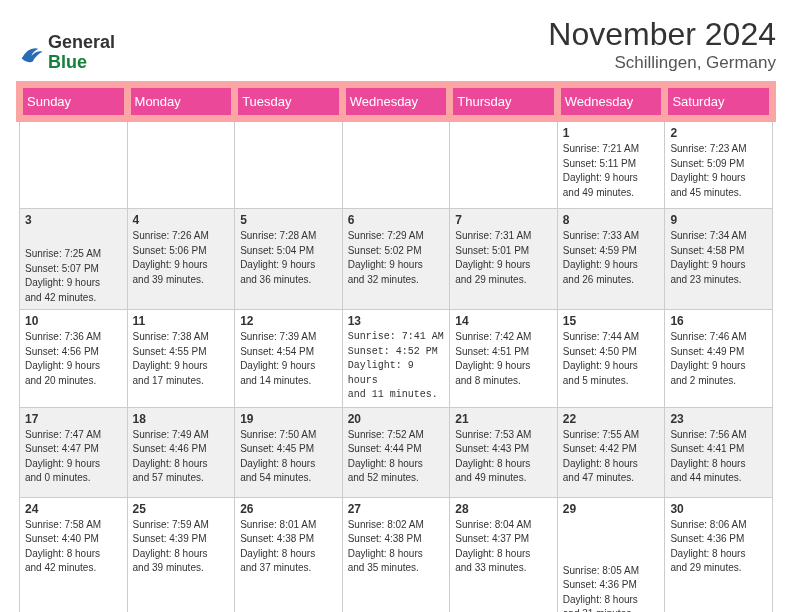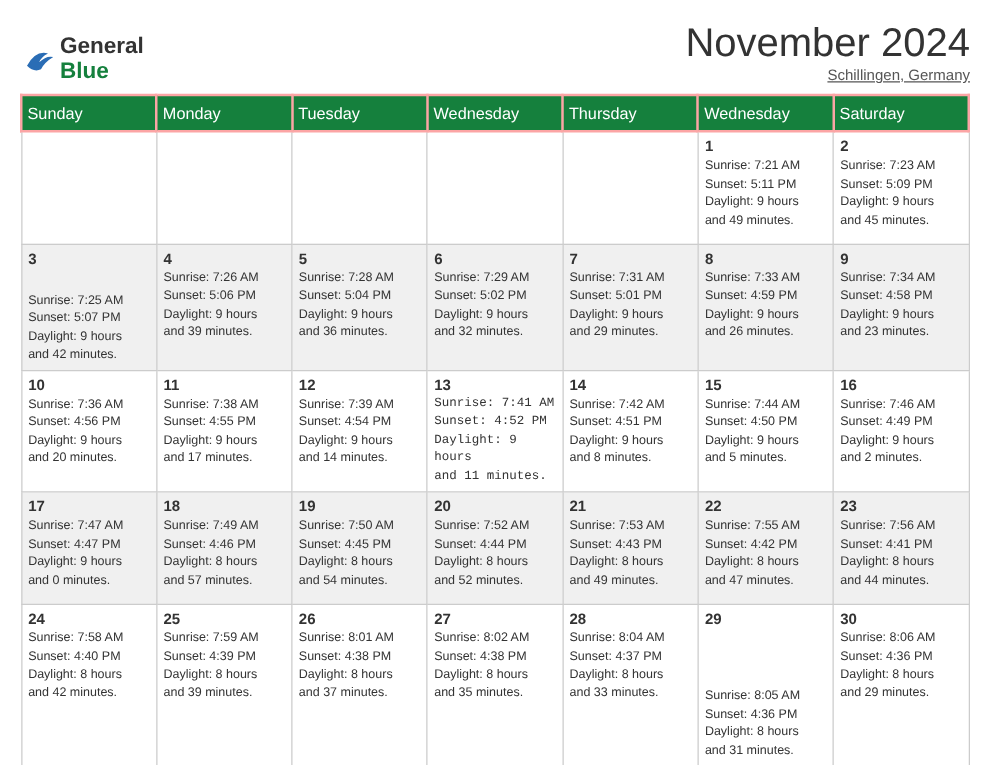--- a/index.html
+++ b/index.html
@@ -34,36 +34,35 @@
     }
     .title-block {
       text-align: right;
     }
     .month-title {
       font-size: 32px;
       font-weight: normal;
       color: #333;
     }
     .subtitle {
-      font-size: 12px;
+      font-size: 17px;
       color: #555;
-      text-decoration: underline;
     }
     .calendar {
       width: 100%;
       border-collapse: collapse;
       border: 1px solid #ccc;
     }
     .calendar th {
-      background: #15803d;
+      background: #ec4899;
       color: #fff;
       font-size: 13px;
       padding: 6px 4px;
       text-align: left;
-      border: 2px solid #fca5a5;
+      border: 7px solid #fca5a5;
       font-weight: normal;
     }
     .calendar td {
       width: calc(100% / 7);
       vertical-align: top;
       border: 1px solid #ccc;
       padding: 4px 5px;
       font-size: 10.5px;
       color: #333;
       height: 90px;

